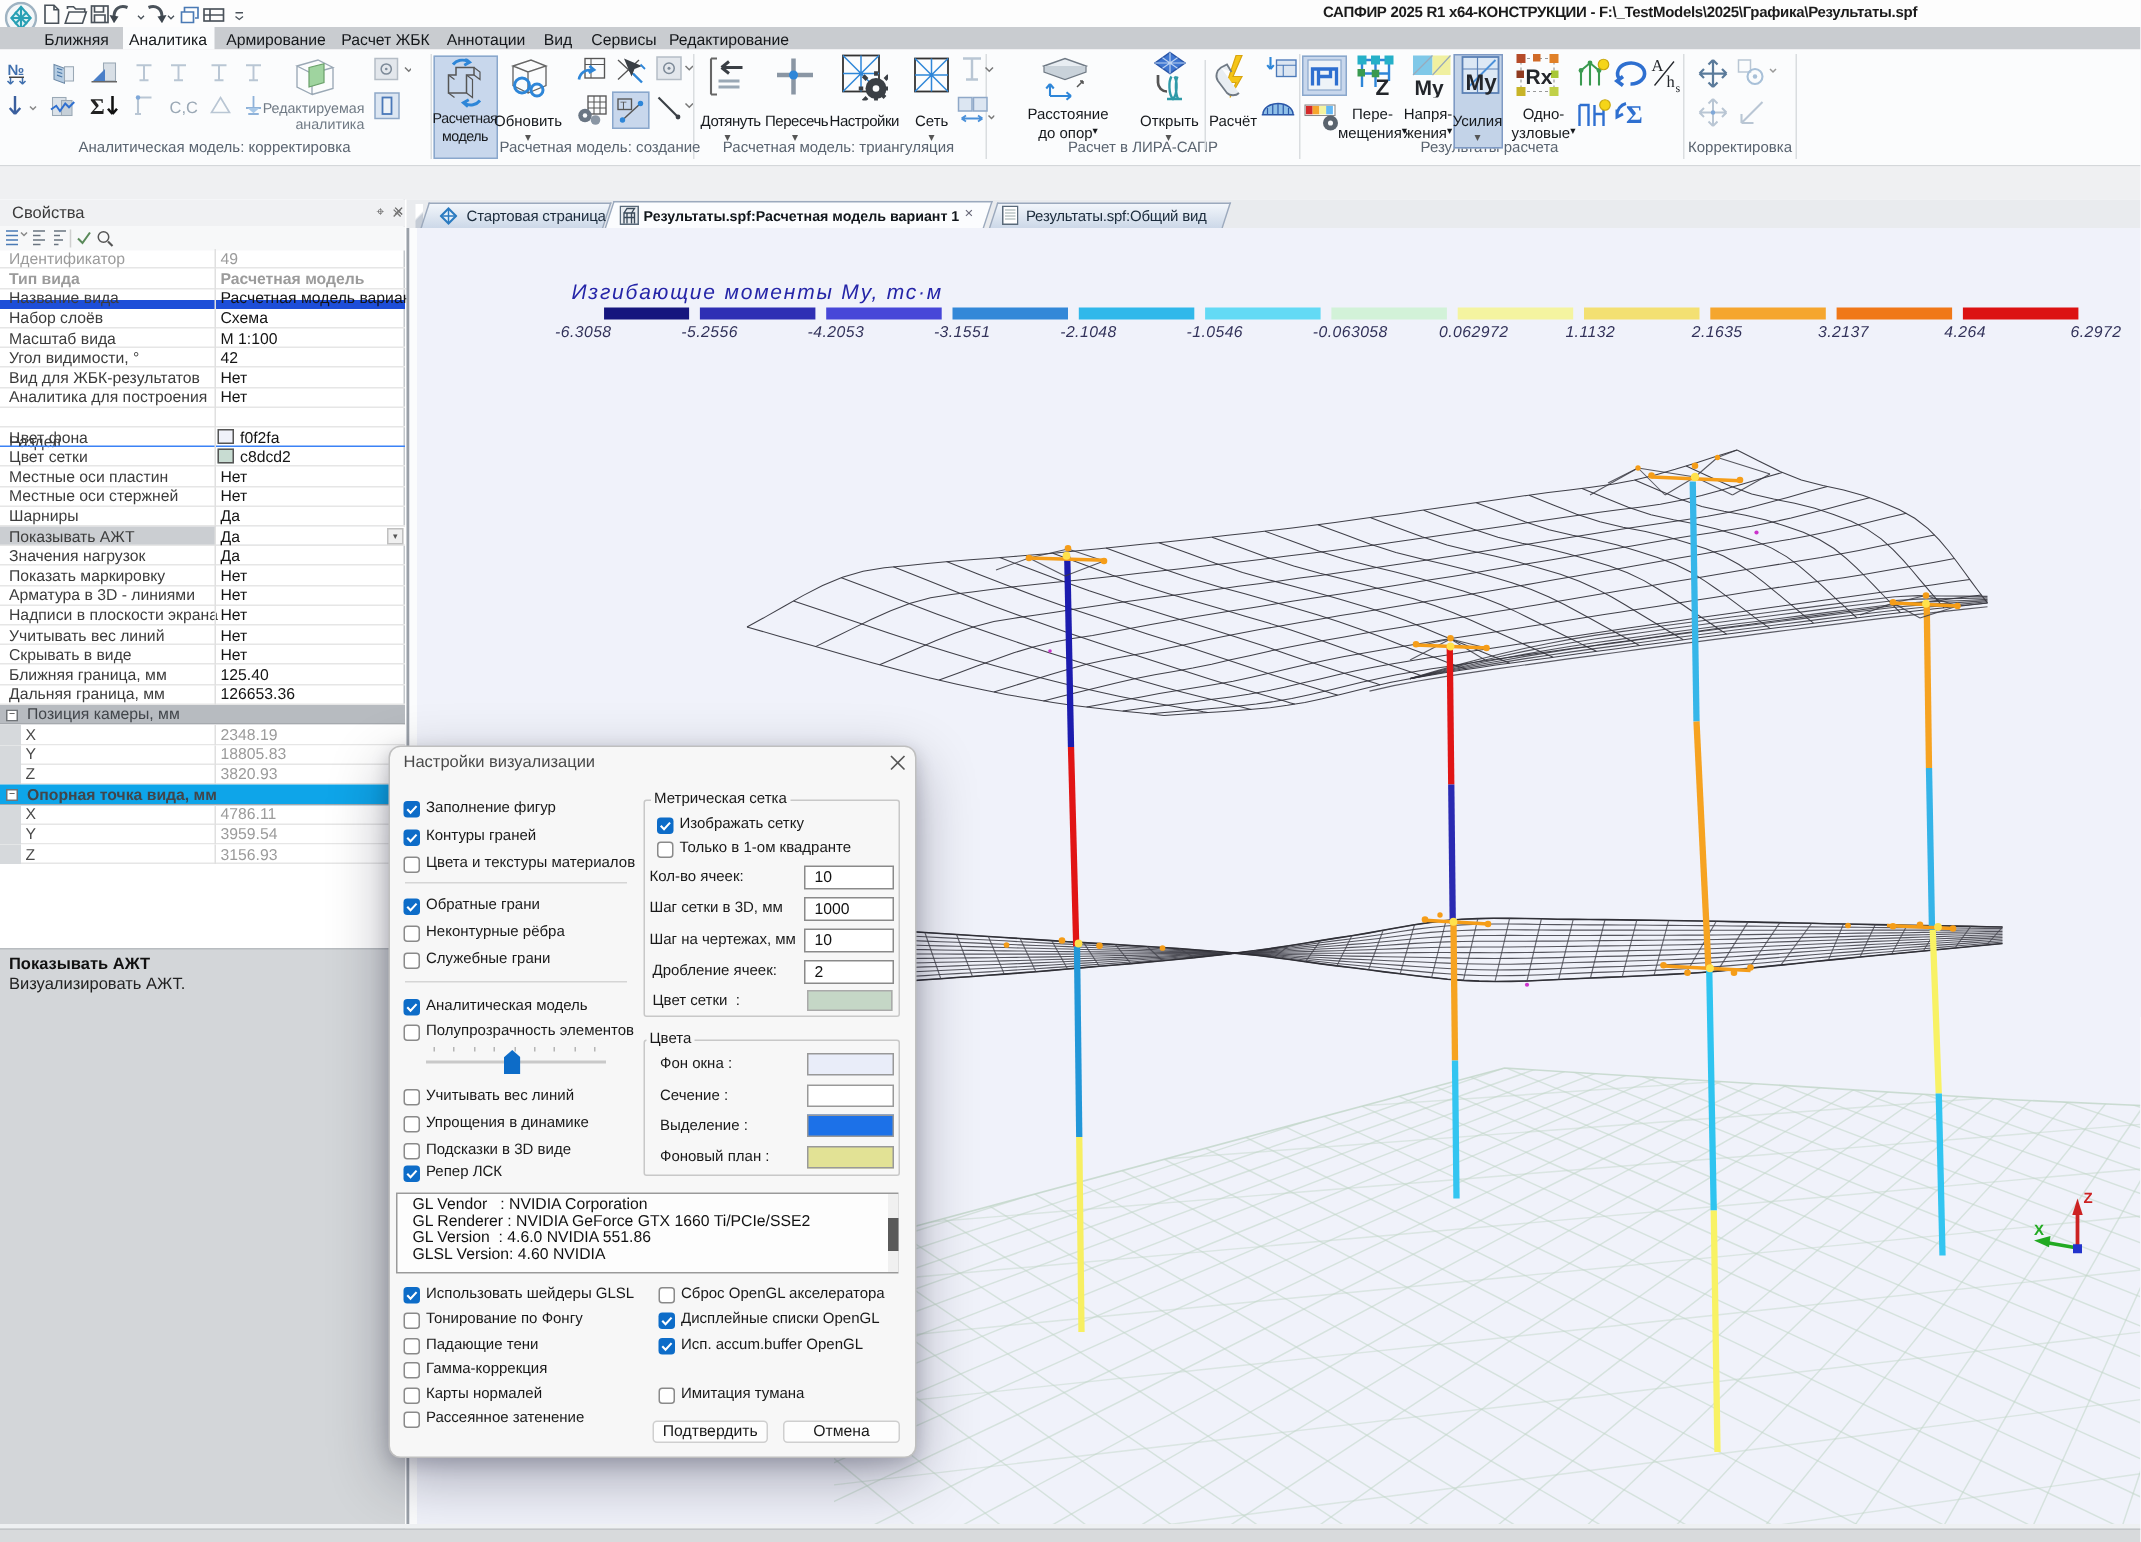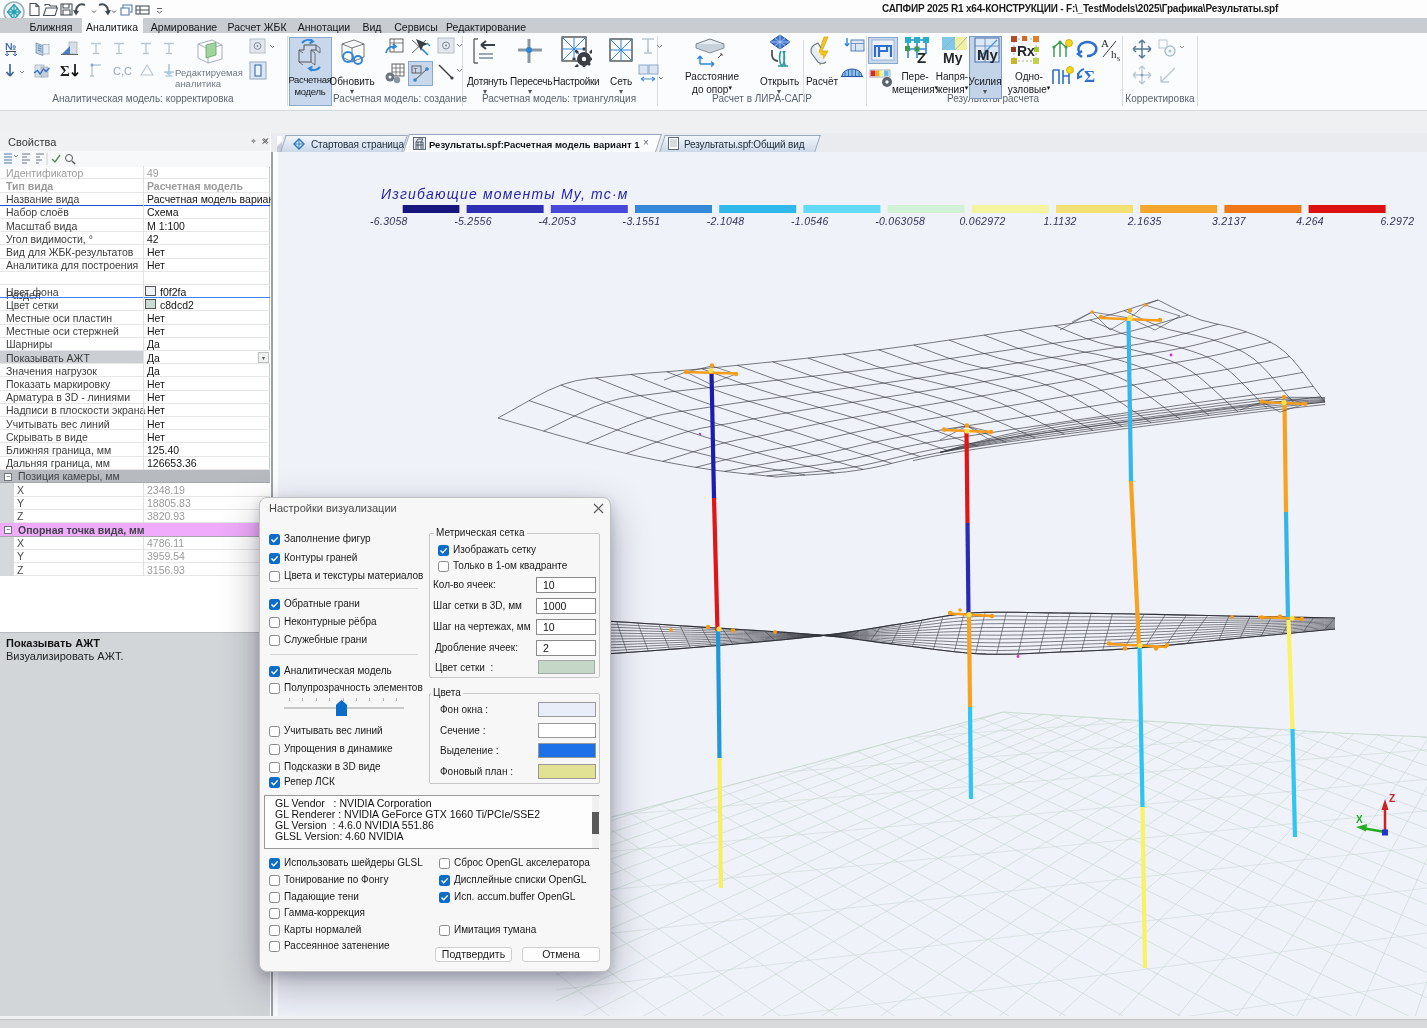--- a/index.html
+++ b/index.html
@@ -114,21 +114,21 @@
 <svg class="abs" style="left:112px;top:63px" width="24" height="18">
     <text x="1" y="12" font-size="11" fill="#9aa8b5" font-family="Liberation Sans">C,C</text>
   </svg>
 <svg class="abs" style="left:139px;top:63px" width="16" height="16">
     <path d="M8 2 L14 12 H2 Z" fill="none" stroke="#b9c6d4" stroke-width="1.1"></path>
   </svg>
 <svg class="abs" style="left:162px;top:63px" width="14" height="16">
     <path d="M7 1 v8 M2 9 h10 M3.5 13 h7" stroke="#8fb2d9" stroke-width="1.2" fill="none"></path>
     <path d="M3 9 l4 3.5 4-3.5 z" fill="#a8c8e8"></path>
   </svg>
-<div class="tx" style="left:209px;top:67px;transform:translateX(-50%);font-size:9.5px;line-height:11px;color:#707a85;text-align:left">Редактируемая<br>аналитика</div>
+<div class="tx" style="left:209px;top:67px;transform:translateX(-50%);font-size:9.5px;line-height:11px;color:#707a85;text-align:right">Редактируемая<br>аналитика</div>
 <svg class="abs" style="left:248px;top:60px" width="22" height="22">
     <rect x="2" y="2" width="16" height="17" fill="#dce6f2" stroke="#8fa8c8" stroke-width="1"></rect>
     <rect x="7" y="5" width="6" height="11" fill="#eef3f8" stroke="#4a78b8" stroke-width="1.2"></rect>
   </svg>
 <div class="abs" style="left:289px;top:37px;width:43px;height:69px;background:#c8d7ec;border:1px solid #8aa7cc"></div>
 <svg class="abs" style="left:296px;top:39px" width="30" height="34">
     <path d="M8 6 h12 v5 h-5 v12 h-12 v-12 h5 z" fill="none" stroke="#555" stroke-width="1"></path>
     <path d="M20 6 l4 3 v5 l-4-3 M15 11 l4 3 v12 l-4-3 M3 11 l4 3 M3 23 l4 3" stroke="#555" stroke-width="0.8" fill="none"></path>
     <path d="M6 4 a8 8 0 0 1 10 -2 M14 0 l3 2.5 -3.5 2" fill="none" stroke="#2e86d8" stroke-width="2"></path>
     <path d="M24 28 a8 8 0 0 1 -10 2 M16 32 l-3-2.5 3.5-2" fill="none" stroke="#2e86d8" stroke-width="2"></path>
@@ -359,21 +359,21 @@
 <div class="abs" style="left:0;top:166.2px;width:270px;height:13.2px;border-bottom:1px solid #e6e6e6;">
 <div class="tx" style="left:6px;top:0.5px;font-size:10.5px;color:#9b9b9b">Идентификатор</div>
 <div class="tx" style="left:147px;top:0.5px;font-size:10.5px;color:#9b9b9b">49</div>
 <div class="abs" style="left:143px;top:0;width:1px;height:13.2px;background:#e0e0e0"></div>
 </div>
 <div class="abs" style="left:0;top:179.4px;width:326px;height:13.2px;border-bottom:1px solid #e6e6e6;font-weight:bold;">
 <div class="tx" style="left:6px;top:0.5px;font-size:10.5px;color:#9b9b9b">Тип вида</div>
 <div class="tx" style="left:147px;top:0.5px;font-size:10.5px;color:#9b9b9b">Расчетная модель</div>
 <div class="abs" style="left:143px;top:0;width:1px;height:13.2px;background:#e0e0e0"></div>
 </div>
-<div class="abs" style="left:0;top:192.6px;width:270px;height:13.2px;border-bottom:1px solid #1d4ed8;">
+<div class="abs" style="left:0;top:192.6px;width:270px;height:13.2px;border-bottom:6px solid #1d4ed8;">
 <div class="tx" style="left:6px;top:0.5px;font-size:10.5px;color:#3c3c3c">Название вида</div>
 <div class="tx" style="left:147px;top:0.5px;font-size:10.5px;color:#141414">Расчетная модель вариан...</div>
 <div class="abs" style="left:143px;top:0;width:1px;height:13.2px;background:#e0e0e0"></div>
 </div>
 <div class="abs" style="left:0;top:205.8px;width:270px;height:13.2px;border-bottom:1px solid #e6e6e6;">
 <div class="tx" style="left:6px;top:0.5px;font-size:10.5px;color:#3c3c3c">Набор слоёв</div>
 <div class="tx" style="left:147px;top:0.5px;font-size:10.5px;color:#141414">Схема</div>
 <div class="abs" style="left:143px;top:0;width:1px;height:13.2px;background:#e0e0e0"></div>
 </div>
 <div class="abs" style="left:0;top:219.0px;width:270px;height:13.2px;border-bottom:1px solid #e6e6e6;">
@@ -490,21 +490,21 @@
     <div class="tx" style="left:17px;top:0.5px;font-size:10.5px;color:#4a4a4a">Y</div>
     <div class="tx" style="left:147px;top:0.5px;font-size:10.5px;color:#9b9b9b">18805.83</div>
     <div class="abs" style="left:143px;top:0;width:1px;height:13.2px;background:#e0e0e0"></div>
   </div>
 <div class="abs" style="left:0;top:509.8px;width:270px;height:13.2px;border-bottom:1px solid #e6e6e6;background:#fff">
     <div class="abs" style="left:0;top:0;width:14px;height:13.2px;background:#d6d9dc"></div>
     <div class="tx" style="left:17px;top:0.5px;font-size:10.5px;color:#4a4a4a">Z</div>
     <div class="tx" style="left:147px;top:0.5px;font-size:10.5px;color:#9b9b9b">3820.93</div>
     <div class="abs" style="left:143px;top:0;width:1px;height:13.2px;background:#e0e0e0"></div>
   </div>
-<div class="abs" style="left:0;top:523.0px;width:270px;height:13.6px;background:#f0abfc;border-bottom:1px solid #a5a9ae">
+<div class="abs" style="left:0;top:523.0px;width:270px;height:13.6px;background:#0ea5e9;border-bottom:1px solid #a5a9ae">
     <div class="abs" style="left:4px;top:3px;width:8px;height:8px;background:#fff;border:1px solid #707478;font-size:7px;line-height:6px;text-align:center;color:#333">−</div>
     <div class="tx" style="left:18px;top:0.5px;font-size:10.5px;font-weight:bold;color:#41454a">Опорная точка вида, мм</div>
   </div>
 <div class="abs" style="left:0;top:536.6px;width:270px;height:13.2px;border-bottom:1px solid #e6e6e6;background:#fff">
     <div class="abs" style="left:0;top:0;width:14px;height:13.2px;background:#d6d9dc"></div>
     <div class="tx" style="left:17px;top:0.5px;font-size:10.5px;color:#4a4a4a">X</div>
     <div class="tx" style="left:147px;top:0.5px;font-size:10.5px;color:#9b9b9b">4786.11</div>
     <div class="abs" style="left:143px;top:0;width:1px;height:13.2px;background:#e0e0e0"></div>
   </div>
 <div class="abs" style="left:0;top:549.8px;width:270px;height:13.2px;border-bottom:1px solid #e6e6e6;background:#fff">

